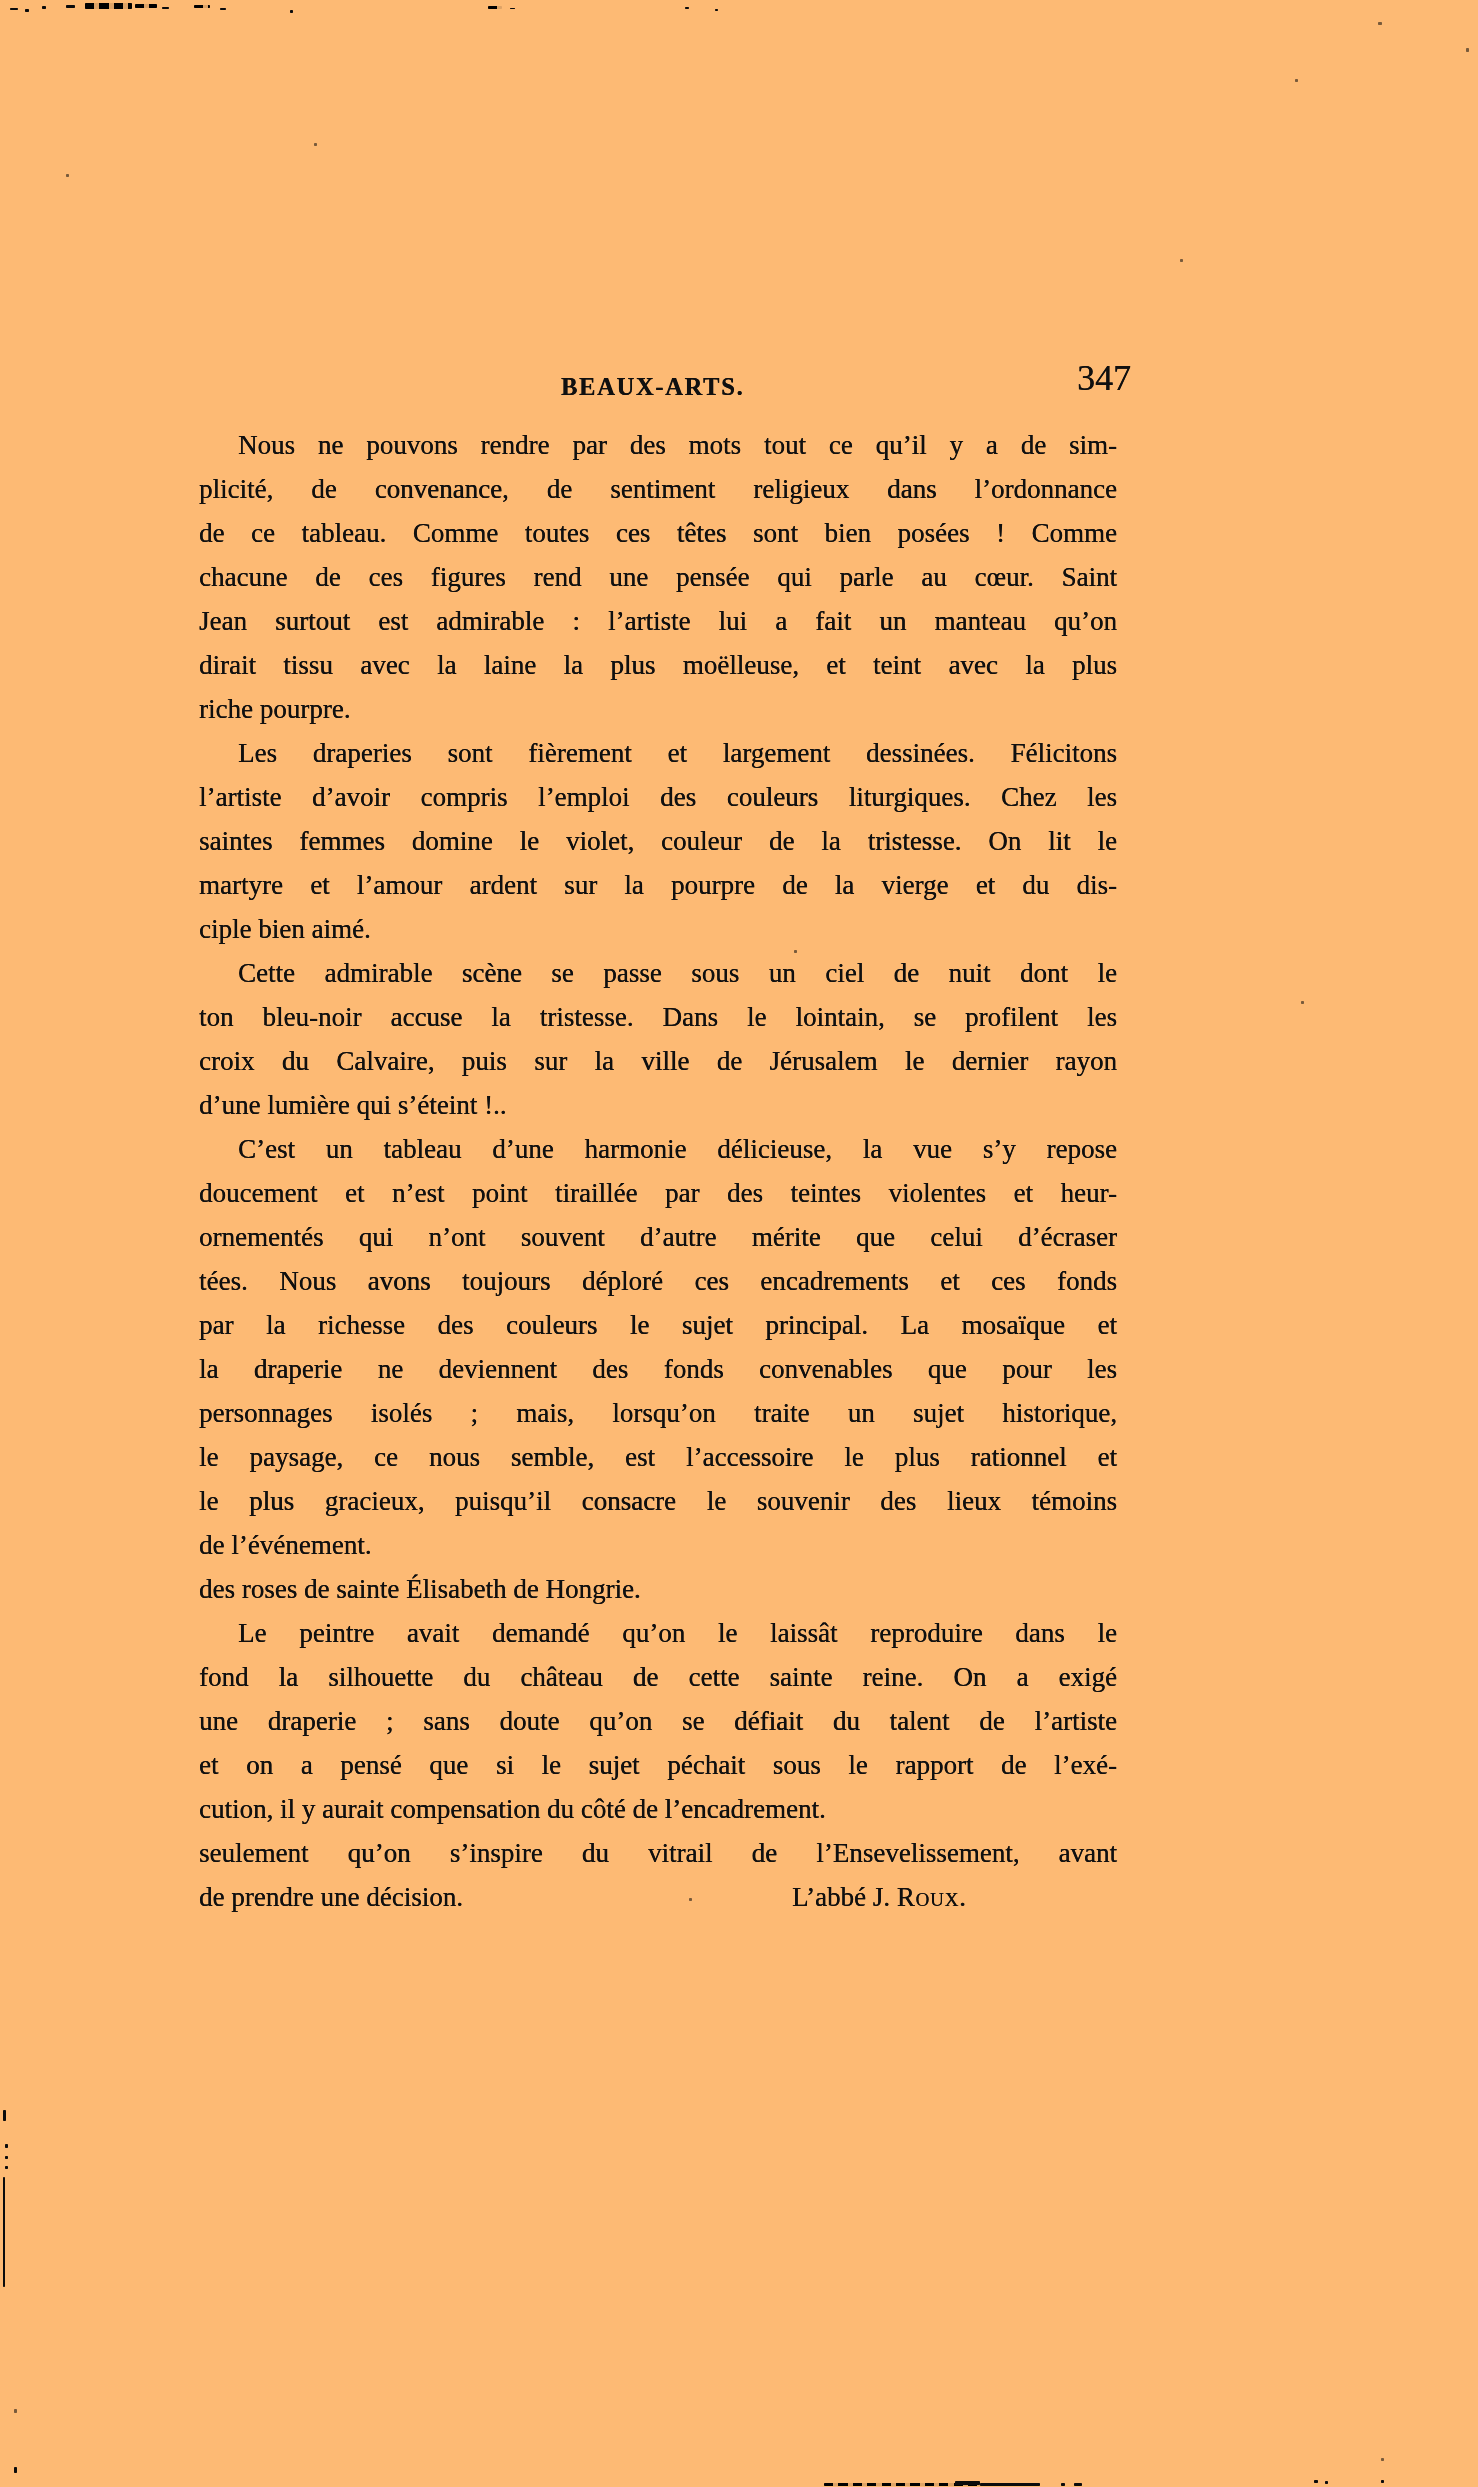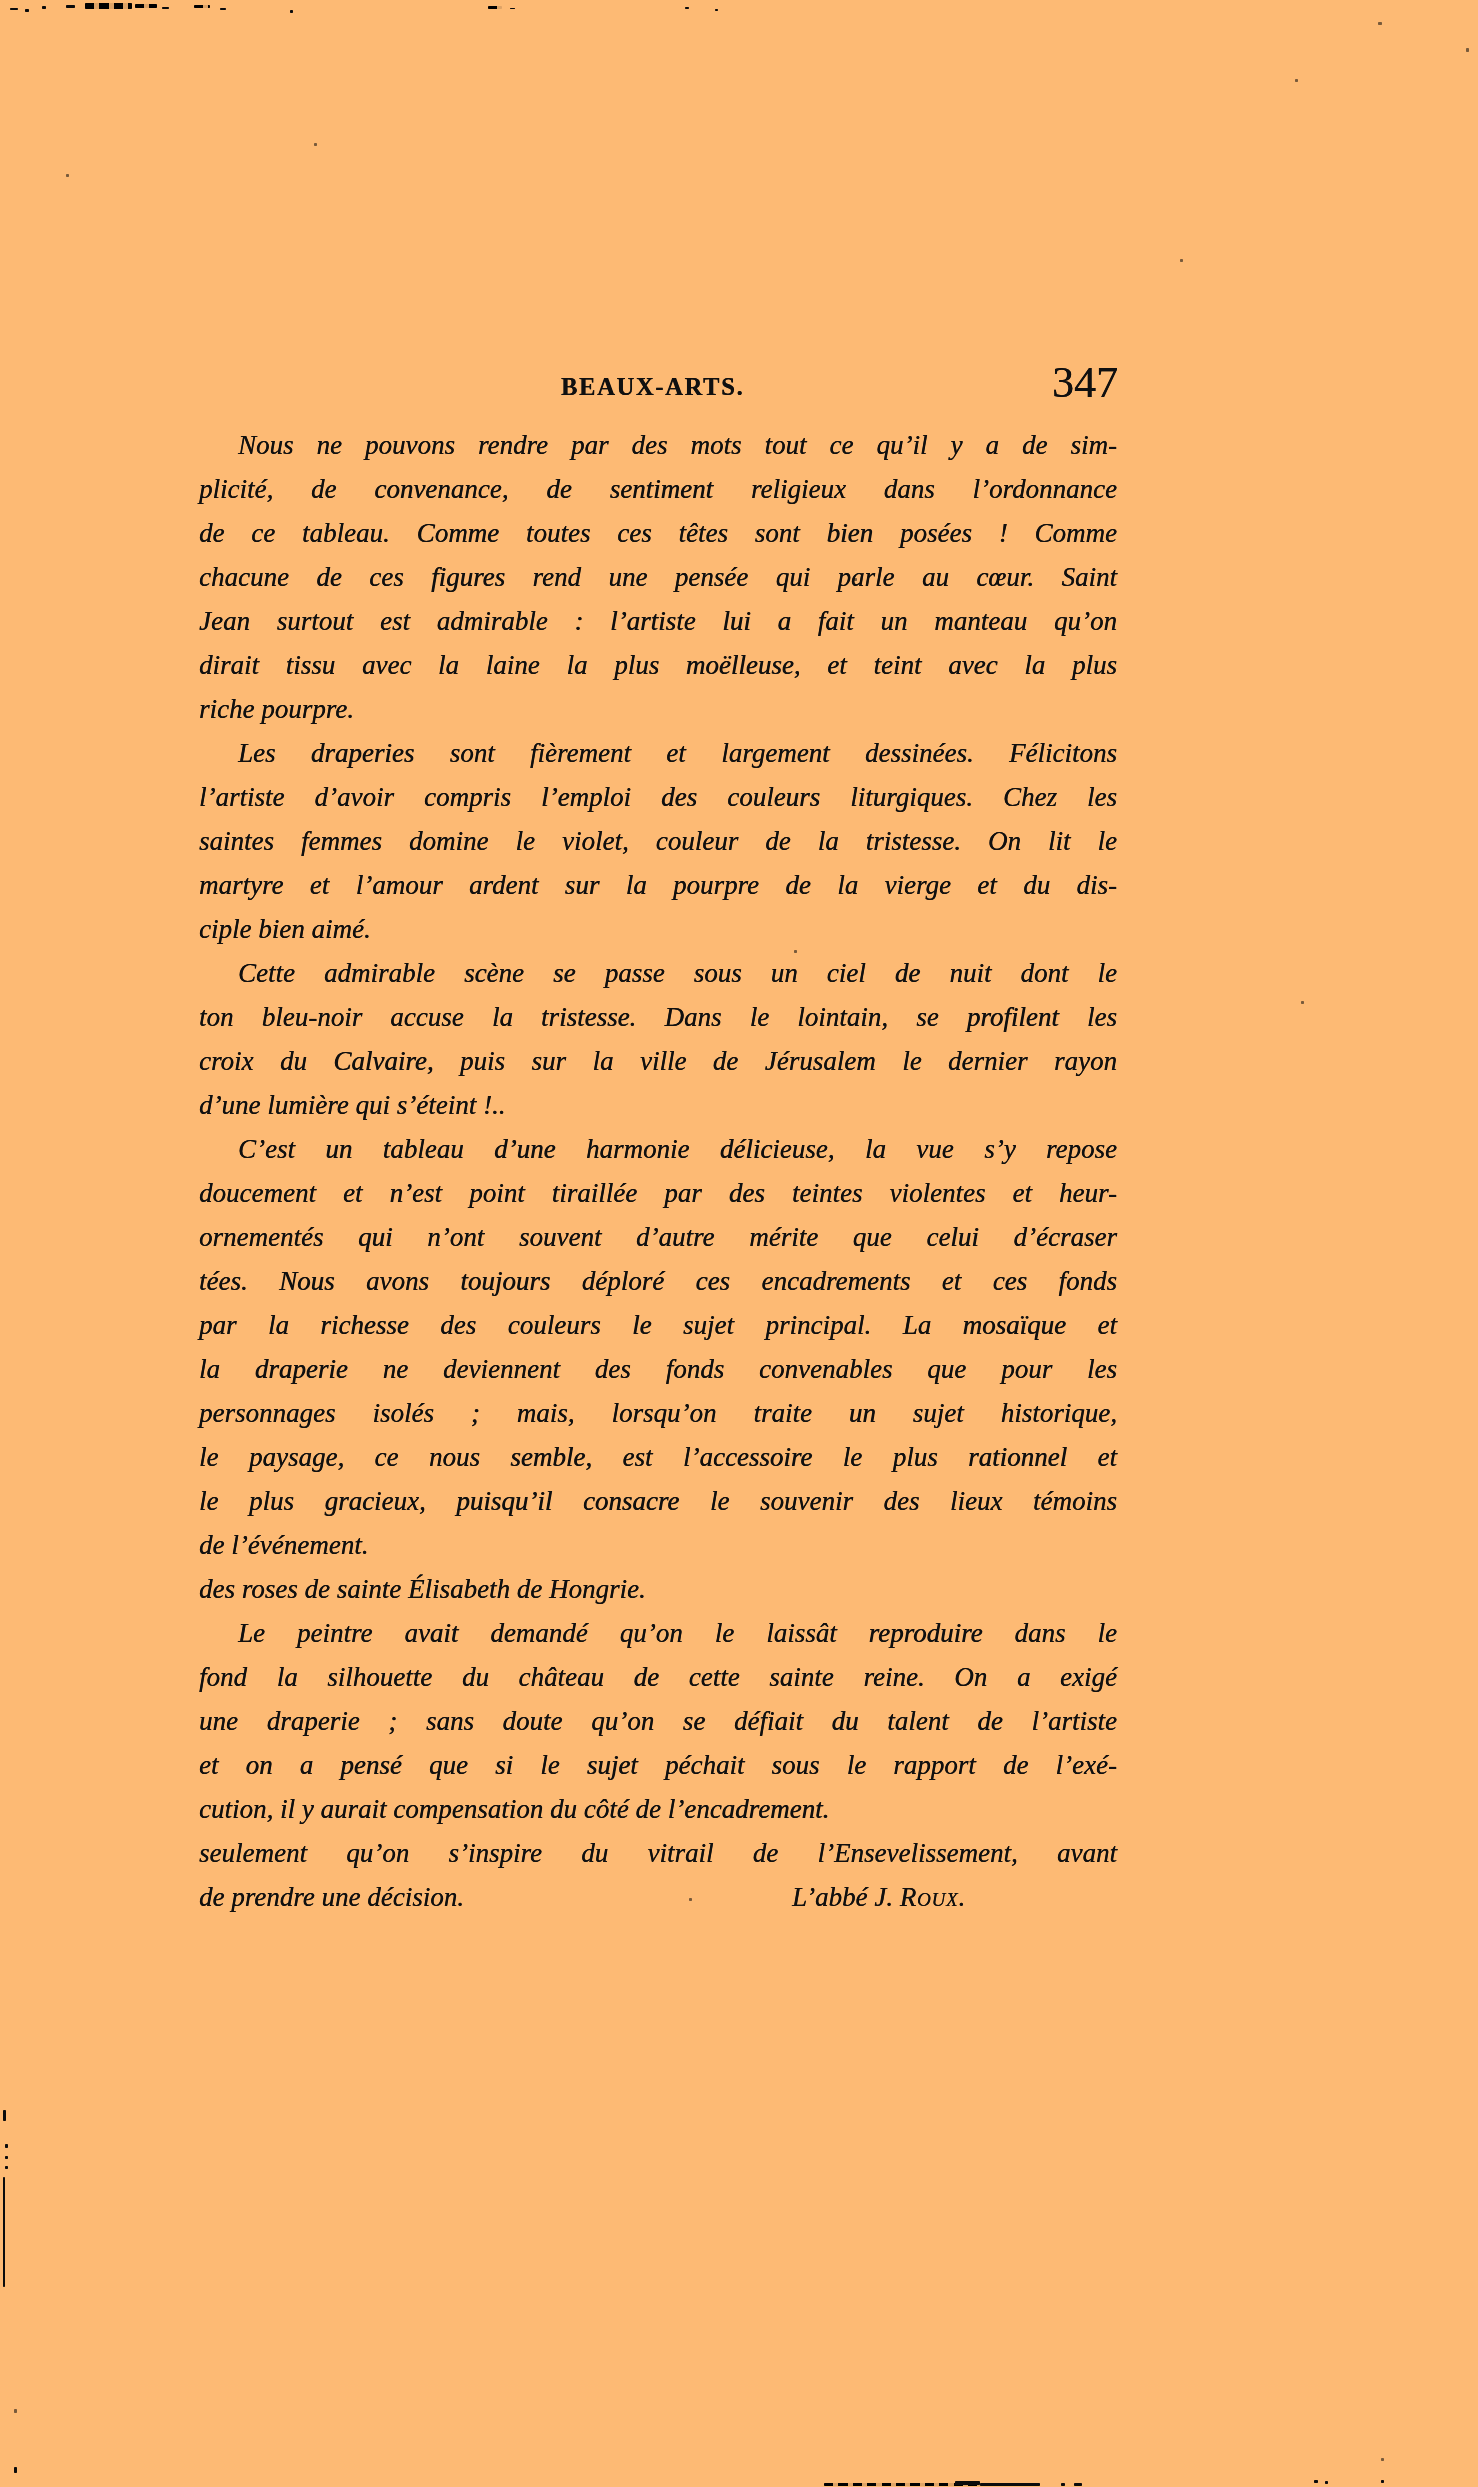--- a/index.html
+++ b/index.html
@@ -10,33 +10,32 @@
     font-family:"Liberation Serif","DejaVu Serif",serif;
     color:#101010;
     overflow:hidden;
   }
   .ink{text-shadow:0.3px 0 0 #101010;}
   .hdr-title{
     position:absolute;left:561px;top:373px;
     font-size:24.5px;font-weight:700;letter-spacing:1.7px;white-space:nowrap;
   }
   .hdr-num{
-    position:absolute;left:1052px;top:357px;
-    font-size:44px;font-weight:400;white-space:nowrap;
+    position:absolute;left:1077px;top:357px;
+    font-size:36px;font-weight:400;white-space:nowrap;
   }
   .body-text{
     position:absolute;left:199px;top:423px;width:918px;
     font-size:27px;line-height:44px;
   }
   .para{margin:0;}
   .line{
     display:block;height:44px;
     text-align:justify;text-align-last:justify;
     white-space:nowrap;
-    font-style:italic;
   }
   .line.first{text-indent:39px;}
   .line.end{text-align:left;text-align-last:left;}
   .closing{position:relative;}
   .signature{position:absolute;left:593px;top:0;white-space:nowrap;}
   .sc{font-variant:small-caps;letter-spacing:0.8px;}
   
   .art{position:absolute;background:#0b0b0b;border-radius:0.8px;}
   .art.faint{opacity:.55;}
   .art.dashes{background:repeating-linear-gradient(90deg,#000 0 9.3px,rgba(0,0,0,.12) 9.3px 14.4px);}

